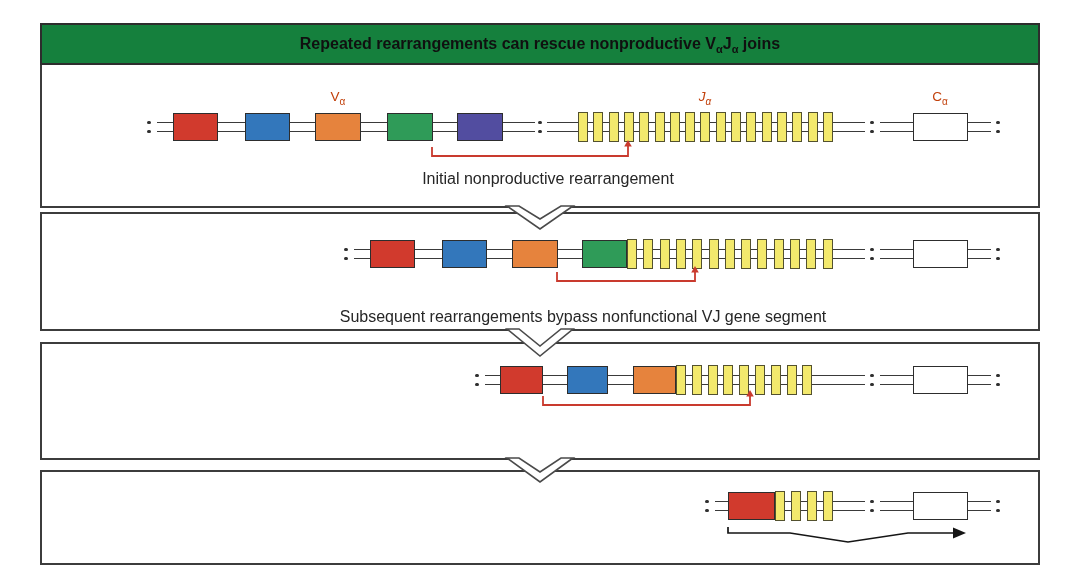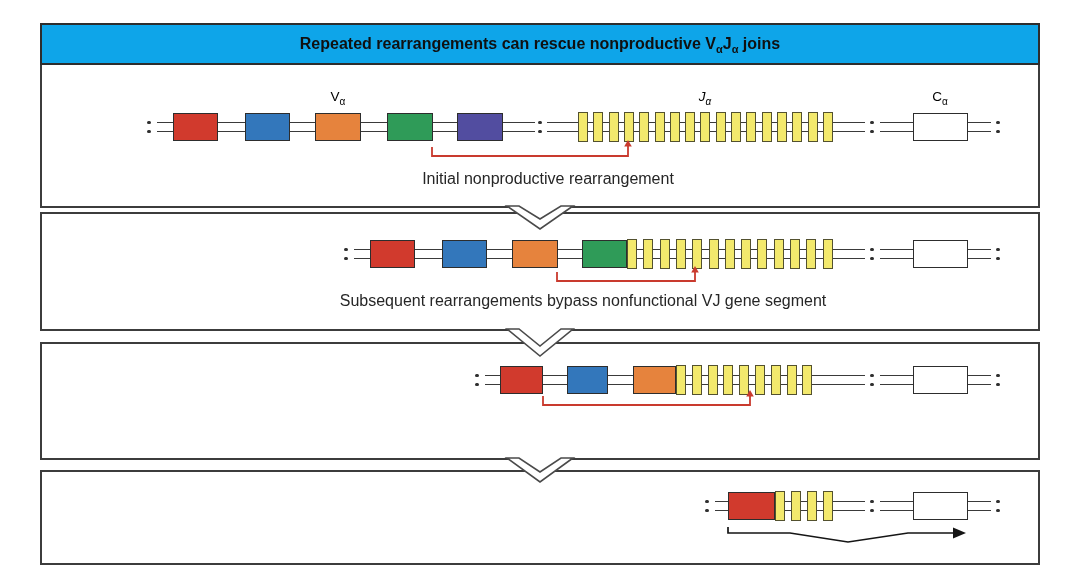--- a/index.html
+++ b/index.html
@@ -13,31 +13,31 @@
        background:#fff;z-index:1;}
   .dline{position:absolute;box-sizing:border-box;height:10px;
        border-top:1.7px solid #3a3a3a;border-bottom:1.7px solid #3a3a3a;z-index:3;}
   .dot{position:absolute;width:3.2px;height:3.2px;border-radius:50%;
        background:#2f2f2f;z-index:3;}
   .gbox{position:absolute;box-sizing:border-box;height:28px;
        border:1.6px solid #2d2d2d;z-index:4;}
   .jbox{position:absolute;box-sizing:border-box;height:30px;width:10px;
        border:1.5px solid #53512f;z-index:4;}
   .seg-label{position:absolute;transform:translateX(-50%);font-size:13.5px;
-       color:#000000;white-space:nowrap;z-index:4;}
+       color:#c2410c;white-space:nowrap;z-index:4;}
   .seg-label sub{font-size:10px;}
   .caption{position:absolute;transform:translateX(-50%);font-size:16px;
        color:#262626;white-space:nowrap;z-index:4;}
   #overlay{position:absolute;left:0;top:0;z-index:5;pointer-events:none;}
 </style>
 </head>
 <body>
 
 <div id="fig">
-  <div class="title-bar" style="background: #0ea5e9;">
+  <div class="title-bar" style="background: #15803d;">
     <span><span>Repeated rearrangements can rescue nonproductive V</span><sub>α</sub><span>J</span><sub>α</sub><span> joins</span></span>
   </div>
   <svg id="overlay" width="1080" height="584" viewBox="0 0 1080 584">
       <path d="M432,147 L432,156 L628,156 L628,145" fill="none" stroke="#c93a2e" stroke-width="1.8"></path>
       <polygon points="624.2,146.5 631.8,146.5 628,140" fill="#c93a2e"></polygon>
       <path d="M557,272 L557,281 L695,281 L695,271" fill="none" stroke="#c93a2e" stroke-width="1.8"></path>
       <polygon points="691.2,272.5 698.8,272.5 695,266" fill="#c93a2e"></polygon>
       <path d="M543,396 L543,405 L750,405 L750,395" fill="none" stroke="#c93a2e" stroke-width="1.8"></path>
       <polygon points="746.2,396.5 753.8,396.5 750,390" fill="#c93a2e"></polygon>
       <polyline points="728,527 728,533 790,533 848,542 908,533 953,533" fill="none" stroke="#151515" stroke-width="1.7"></polyline>
@@ -108,21 +108,21 @@
     <div class="jbox" style="left: 692.2px; top: 239px; background: rgb(243, 233, 109);"></div>
     <div class="jbox" style="left: 708.5px; top: 239px; background: rgb(243, 233, 109);"></div>
     <div class="jbox" style="left: 724.8px; top: 239px; background: rgb(243, 233, 109);"></div>
     <div class="jbox" style="left: 741.1px; top: 239px; background: rgb(243, 233, 109);"></div>
     <div class="jbox" style="left: 757.4px; top: 239px; background: rgb(243, 233, 109);"></div>
     <div class="jbox" style="left: 773.7px; top: 239px; background: rgb(243, 233, 109);"></div>
     <div class="jbox" style="left: 790px; top: 239px; background: rgb(243, 233, 109);"></div>
     <div class="jbox" style="left: 806.3px; top: 239px; background: rgb(243, 233, 109);"></div>
     <div class="jbox" style="left: 822.6px; top: 239px; background: rgb(243, 233, 109);"></div>
     <div class="gbox" style="left: 913px; width: 55px; top: 240px; background: rgb(255, 255, 255);"></div>
-    <div class="caption" style="left: 583px; top: 292px;">Subsequent rearrangements bypass nonfunctional VJ gene segment</div>
+    <div class="caption" style="left: 583px; top: 308px;">Subsequent rearrangements bypass nonfunctional VJ gene segment</div>
     <div class="panel" style="left: 40px; top: 342px; width: 1000px; height: 118px;"></div>
     <div class="dline" style="left: 485px; width: 380px; top: 375px;"></div>
     <div class="dline" style="left: 880px; width: 111px; top: 375px;"></div>
     <div class="dot" style="left: 475.4px; top: 373.6px;"></div>
     <div class="dot" style="left: 475.4px; top: 383.2px;"></div>
     <div class="dot" style="left: 870.4px; top: 373.6px;"></div>
     <div class="dot" style="left: 870.4px; top: 383.2px;"></div>
     <div class="dot" style="left: 996.4px; top: 373.6px;"></div>
     <div class="dot" style="left: 996.4px; top: 383.2px;"></div>
     <div class="gbox" style="left: 500px; width: 43px; top: 366px; background: rgb(209, 58, 45);"></div>

